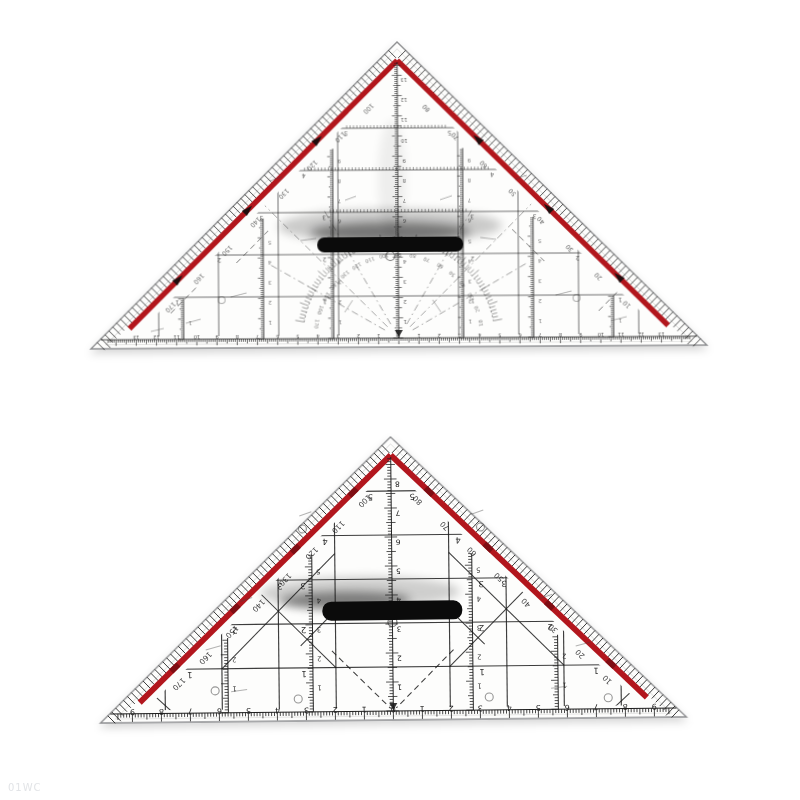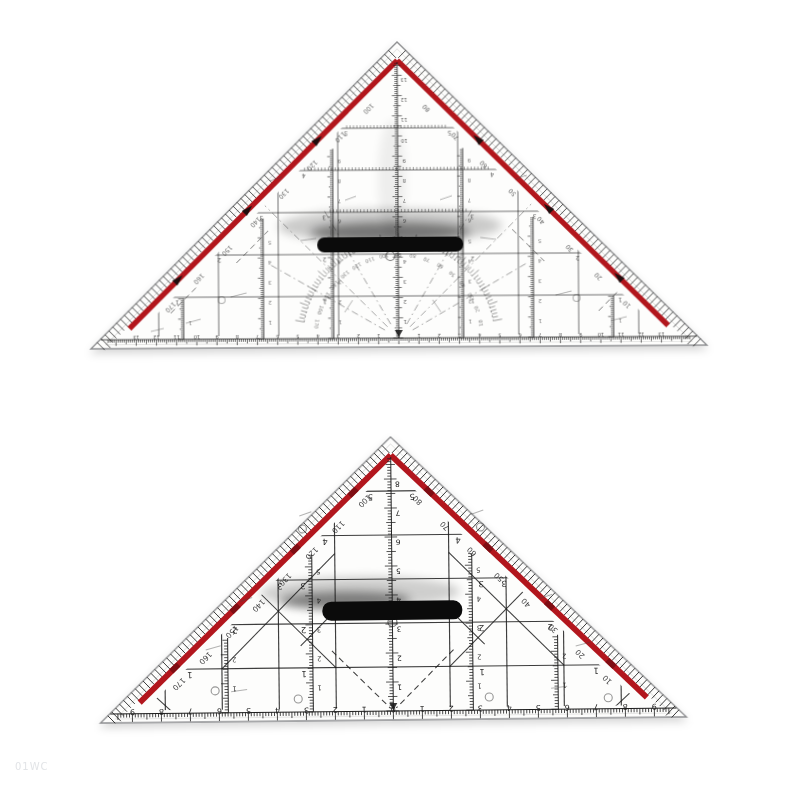--- a/index.html
+++ b/index.html
@@ -1,18 +1,18 @@
 <!DOCTYPE html>
 <html><head>
 <meta charset="utf-8">
 <style>
   html,body{margin:0;padding:0;background:#ffffff;}
   .stage{position:relative;width:800px;height:800px;background:#ffffff;overflow:hidden;}
   svg text{font-family:"DejaVu Sans", sans-serif;}
-  .watermark{position:absolute;left:8px;top:761px;font:10px "DejaVu Sans",sans-serif;color:#e2e4e7;letter-spacing:1px;margin-left:7px;}
+  .watermark{position:absolute;left:8px;top:782px;font:10px "DejaVu Sans",sans-serif;color:#e2e4e7;letter-spacing:1px;}
 </style>
 </head>
 <body>
 
 <div class="stage">
   <svg id="scene" width="800" height="800" viewBox="0 0 800 800">
     <defs>
       <filter id="ds" x="-20%" y="-20%" width="140%" height="140%">
         <feDropShadow dx="0" dy="4" stdDeviation="4" flood-color="#000000" flood-opacity="0.16"></feDropShadow>
       </filter>

